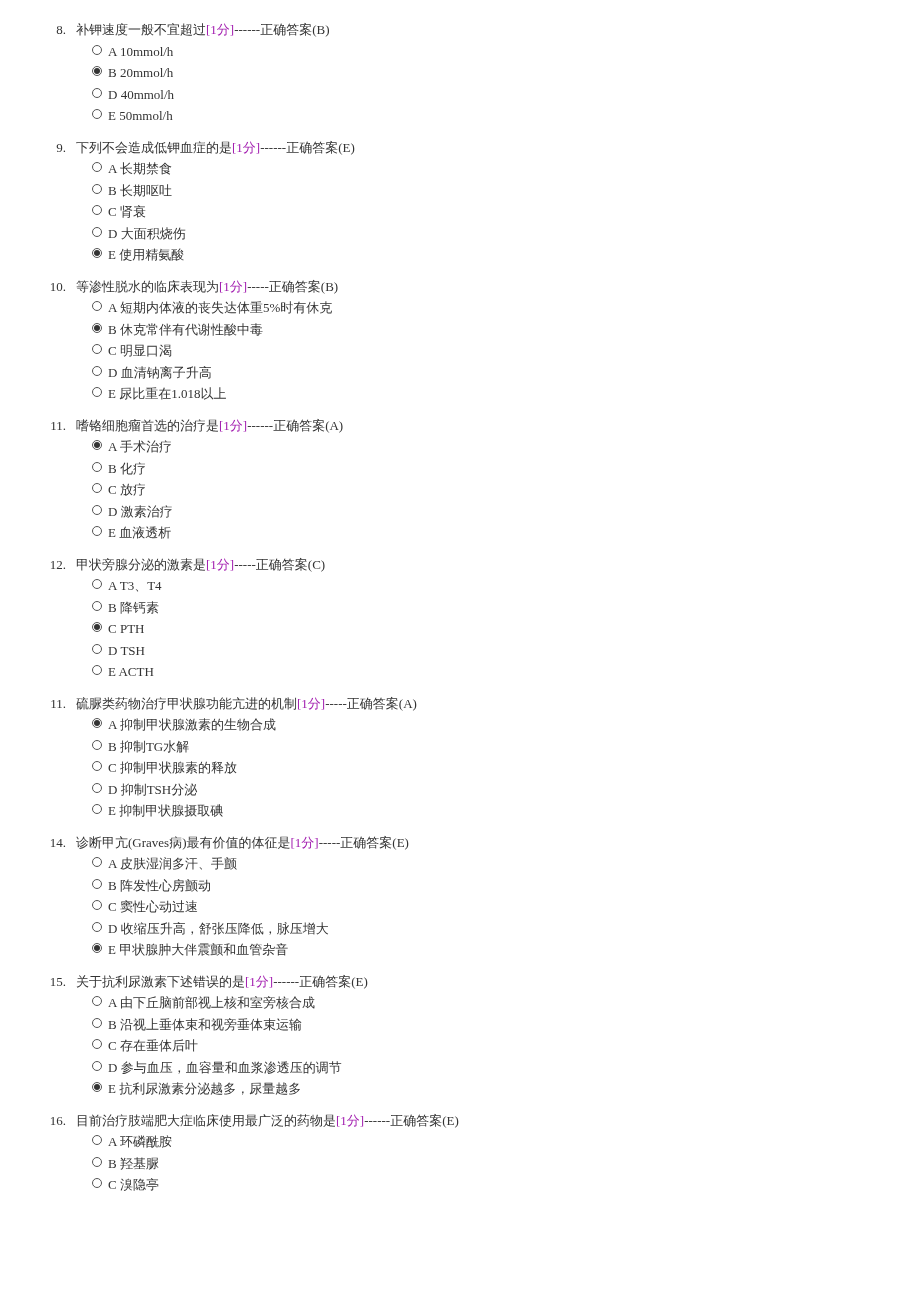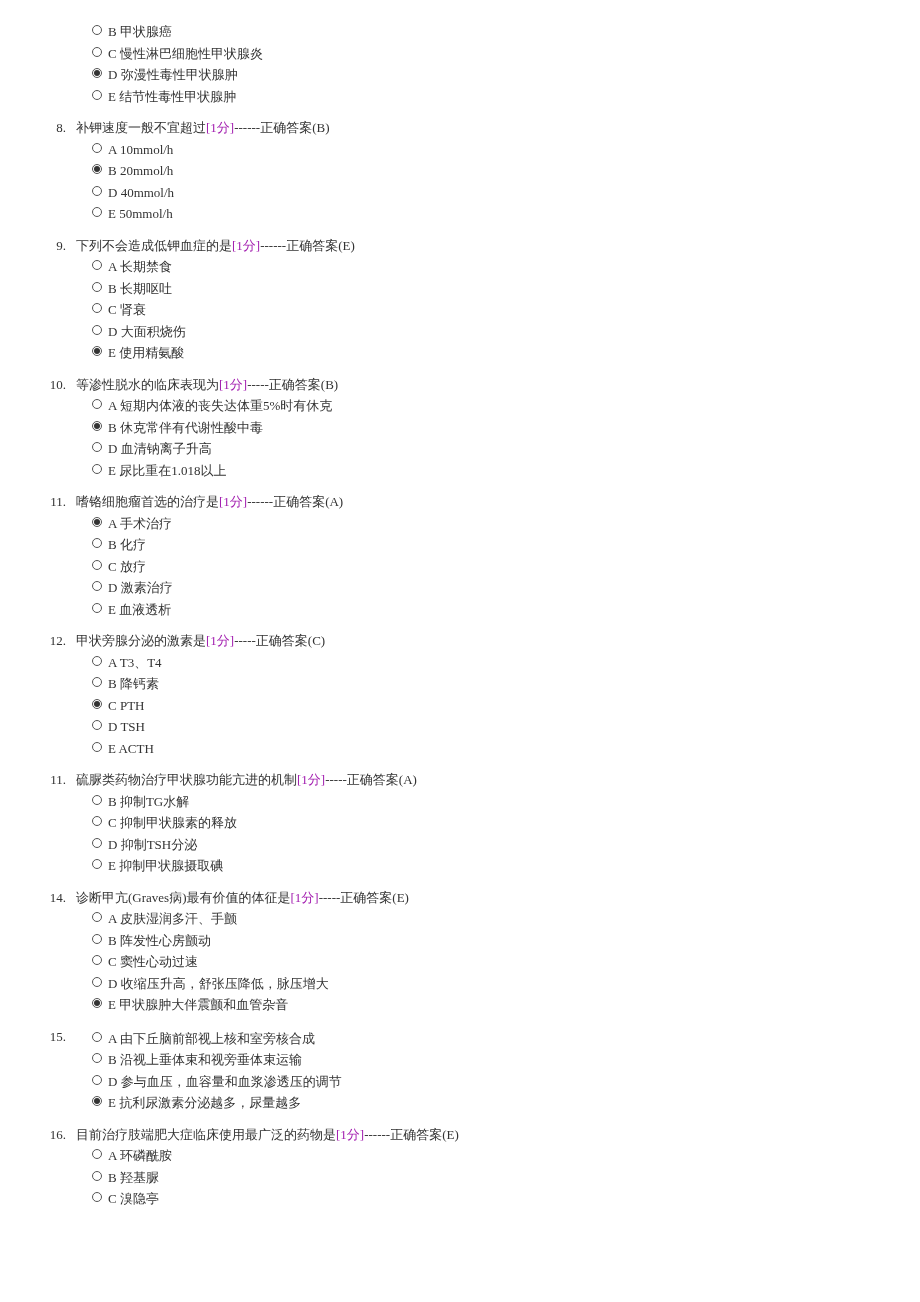--- a/index.html
+++ b/index.html
@@ -58,41 +58,20 @@
     top: 1px;
     left: 1px;
   }
   .optlabel {}
 </style>
 </head>
 <body>
 
 <div id="container">
     <div class="question">
-      <div class="qnum"></div>
-      <div class="qbody">
-        <div class="option">
-          <span class="radio"></span>
-          <span class="optlabel">B 甲状腺癌</span>
-        </div>
-        <div class="option">
-          <span class="radio"></span>
-          <span class="optlabel">C 慢性淋巴细胞性甲状腺炎</span>
-        </div>
-        <div class="option">
-          <span class="radio sel"></span>
-          <span class="optlabel">D 弥漫性毒性甲状腺肿</span>
-        </div>
-        <div class="option">
-          <span class="radio"></span>
-          <span class="optlabel">E 结节性毒性甲状腺肿</span>
-        </div>
-      </div>
-    </div>
-    <div class="question">
       <div class="qnum">8.</div>
       <div class="qbody">
         <div class="qtext"><span>补钾速度一般不宜超过</span><span class="score">[1分]</span><span class="answer">------正确答案(B)</span></div>
         <div class="option">
           <span class="radio"></span>
           <span class="optlabel">A 10mmol/h</span>
         </div>
         <div class="option">
           <span class="radio sel"></span>
           <span class="optlabel">B 20mmol/h</span>
@@ -140,20 +119,24 @@
         <div class="option">
           <span class="radio"></span>
           <span class="optlabel">A 短期内体液的丧失达体重5%时有休克</span>
         </div>
         <div class="option">
           <span class="radio sel"></span>
           <span class="optlabel">B 休克常伴有代谢性酸中毒</span>
         </div>
         <div class="option">
           <span class="radio"></span>
+          <span class="optlabel">C 明显口渴</span>
+        </div>
+        <div class="option">
+          <span class="radio"></span>
           <span class="optlabel">D 血清钠离子升高</span>
         </div>
         <div class="option">
           <span class="radio"></span>
           <span class="optlabel">E 尿比重在1.018以上</span>
         </div>
       </div>
     </div>
     <div class="question">
       <div class="qnum">11.</div>
@@ -205,20 +188,24 @@
           <span class="radio"></span>
           <span class="optlabel">E ACTH</span>
         </div>
       </div>
     </div>
     <div class="question">
       <div class="qnum">11.</div>
       <div class="qbody">
         <div class="qtext"><span>硫脲类药物治疗甲状腺功能亢进的机制</span><span class="score">[1分]</span><span class="answer">-----正确答案(A)</span></div>
         <div class="option">
+          <span class="radio sel"></span>
+          <span class="optlabel">A 抑制甲状腺激素的生物合成</span>
+        </div>
+        <div class="option">
           <span class="radio"></span>
           <span class="optlabel">B 抑制TG水解</span>
         </div>
         <div class="option">
           <span class="radio"></span>
           <span class="optlabel">C 抑制甲状腺素的释放</span>
         </div>
         <div class="option">
           <span class="radio"></span>
           <span class="optlabel">D 抑制TSH分泌</span>
@@ -251,27 +238,32 @@
         </div>
         <div class="option">
           <span class="radio sel"></span>
           <span class="optlabel">E 甲状腺肿大伴震颤和血管杂音</span>
         </div>
       </div>
     </div>
     <div class="question">
       <div class="qnum">15.</div>
       <div class="qbody">
+        <div class="qtext"><span>关于抗利尿激素下述错误的是</span><span class="score">[1分]</span><span class="answer">------正确答案(E)</span></div>
         <div class="option">
           <span class="radio"></span>
           <span class="optlabel">A 由下丘脑前部视上核和室旁核合成</span>
         </div>
         <div class="option">
           <span class="radio"></span>
           <span class="optlabel">B 沿视上垂体束和视旁垂体束运输</span>
+        </div>
+        <div class="option">
+          <span class="radio"></span>
+          <span class="optlabel">C 存在垂体后叶</span>
         </div>
         <div class="option">
           <span class="radio"></span>
           <span class="optlabel">D 参与血压，血容量和血浆渗透压的调节</span>
         </div>
         <div class="option">
           <span class="radio sel"></span>
           <span class="optlabel">E 抗利尿激素分泌越多，尿量越多</span>
         </div>
       </div>

